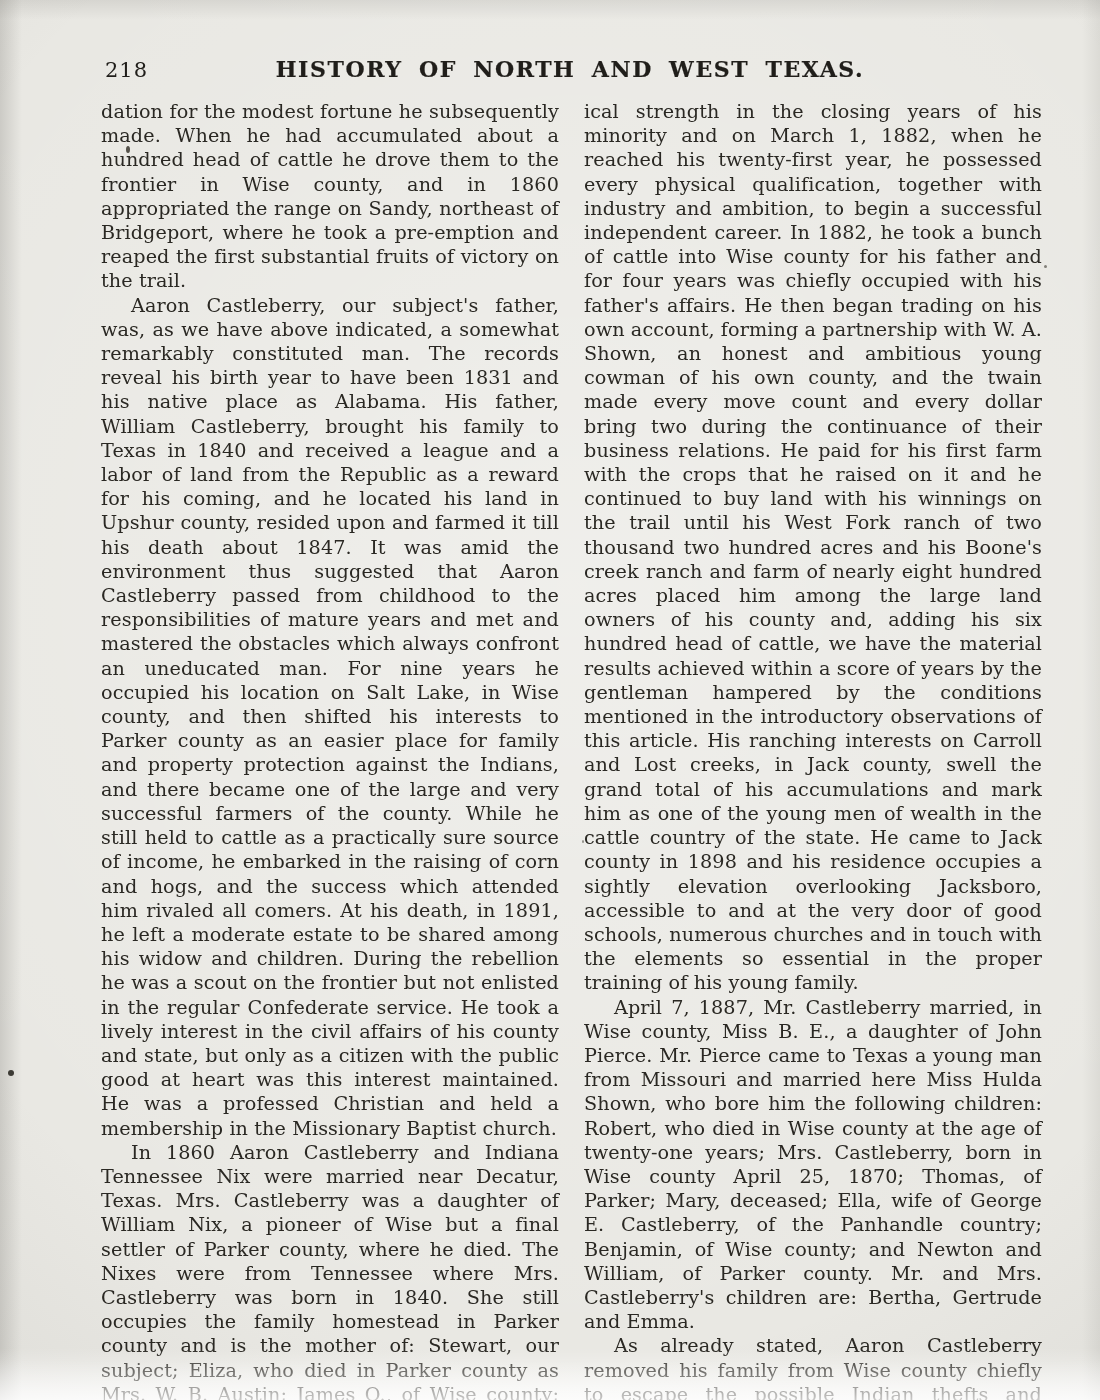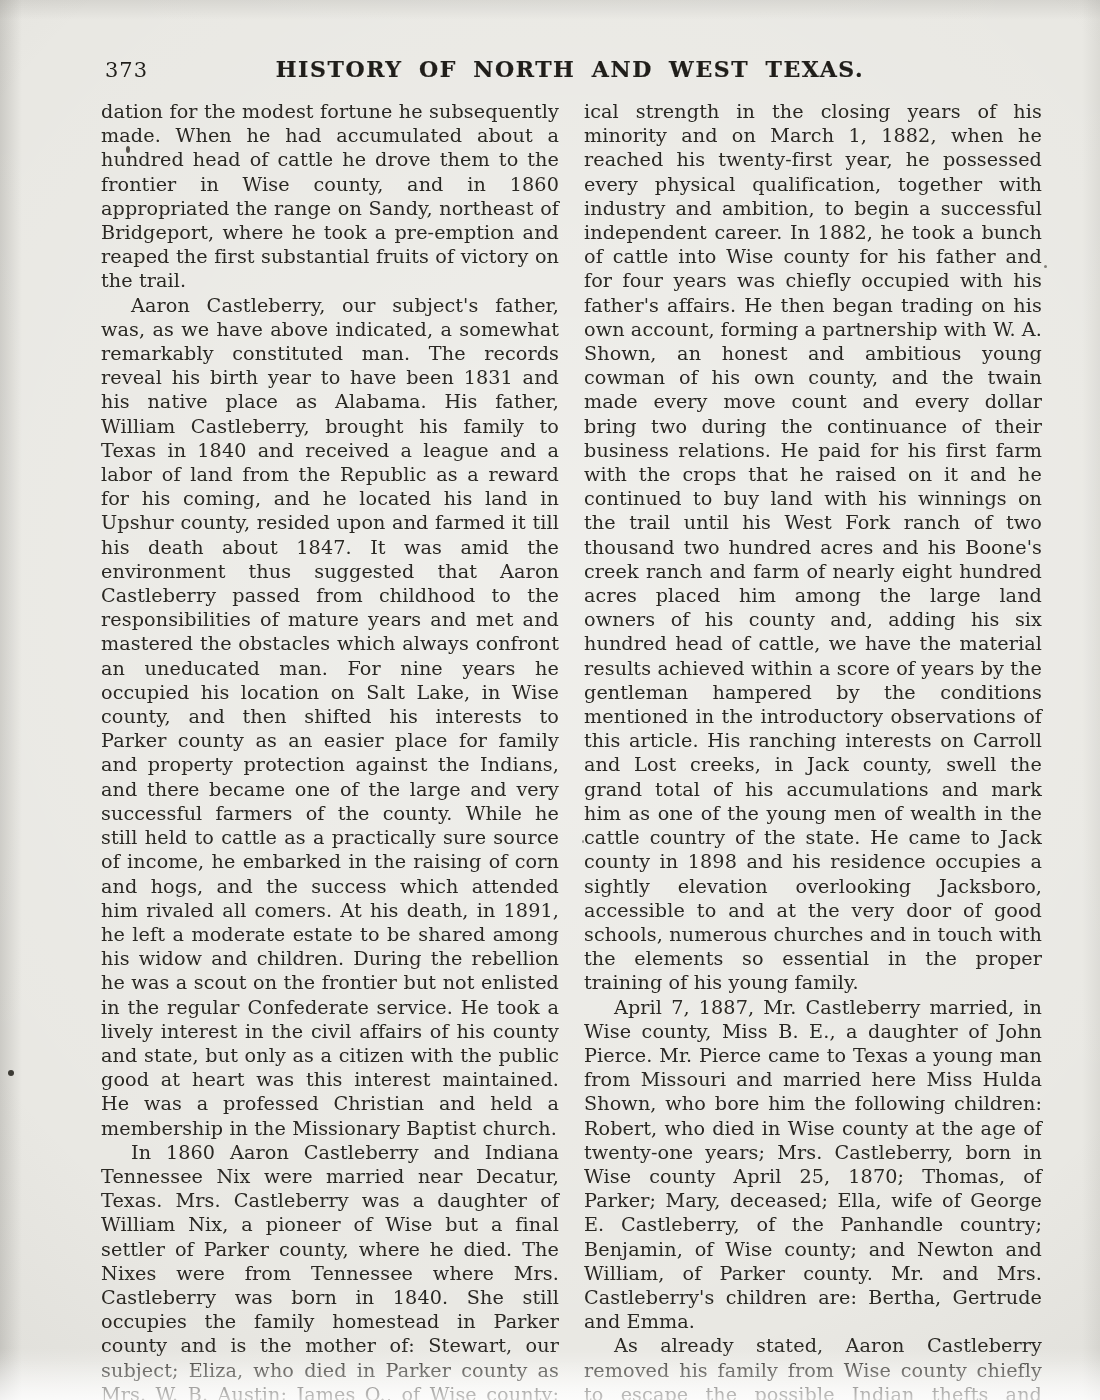--- a/index.html
+++ b/index.html
@@ -69,21 +69,21 @@
     background: linear-gradient(0deg, rgba(255,255,255,0.75) 0%, rgba(255,255,255,0) 100%);
     pointer-events: none;
   }
 </style>
 </head>
 <body>
 
 <div class="scan-page">
 
   <div class="page-header">
-    <span class="page-number">373</span>
+    <span class="page-number">218</span>
     <div class="running-title">HISTORY OF NORTH AND WEST TEXAS.</div>
   </div>
 
   <div class="columns">
     <div class="col">
       <p class="no-indent">dation for the modest fortune he subsequently made. When he had accumulated about a hundred head of cattle he drove them to the frontier in Wise county, and in 1860 appropriated the range on Sandy, northeast of Bridgeport, where he took a pre-emption and reaped the first substantial fruits of victory on the trail.</p>
       <p>Aaron Castleberry, our subject's father, was, as we have above indicated, a somewhat remarkably constituted man. The records reveal his birth year to have been 1831 and his native place as Alabama. His father, William Castleberry, brought his family to Texas in 1840 and received a league and a labor of land from the Republic as a reward for his coming, and he located his land in Upshur county, resided upon and farmed it till his death about 1847. It was amid the environment thus suggested that Aaron Castleberry passed from childhood to the responsibilities of mature years and met and mastered the obstacles which always confront an uneducated man. For nine years he occupied his location on Salt Lake, in Wise county, and then shifted his interests to Parker county as an easier place for family and property protection against the Indians, and there became one of the large and very successful farmers of the county. While he still held to cattle as a practically sure source of income, he embarked in the raising of corn and hogs, and the success which attended him rivaled all comers. At his death, in 1891, he left a moderate estate to be shared among his widow and children. During the rebellion he was a scout on the frontier but not enlisted in the regular Confederate service. He took a lively interest in the civil affairs of his county and state, but only as a citizen with the public good at heart was this interest maintained. He was a professed Christian and held a membership in the Missionary Baptist church.</p>
       <p>In 1860 Aaron Castleberry and Indiana Tennessee Nix were married near Decatur, Texas. Mrs. Castleberry was a daughter of William Nix, a pioneer of Wise but a final settler of Parker county, where he died. The Nixes were from Tennessee where Mrs. Castleberry was born in 1840. She still occupies the family homestead in Parker county and is the mother of: Stewart, our subject; Eliza, who died in Parker county as Mrs. W. B. Austin; James O., of Wise county; Nettie, wife of P. W. Austin, of Parker county; Aaron T., of Wise county; and George E., of Gray county, Texas.</p>
 
     </div>

